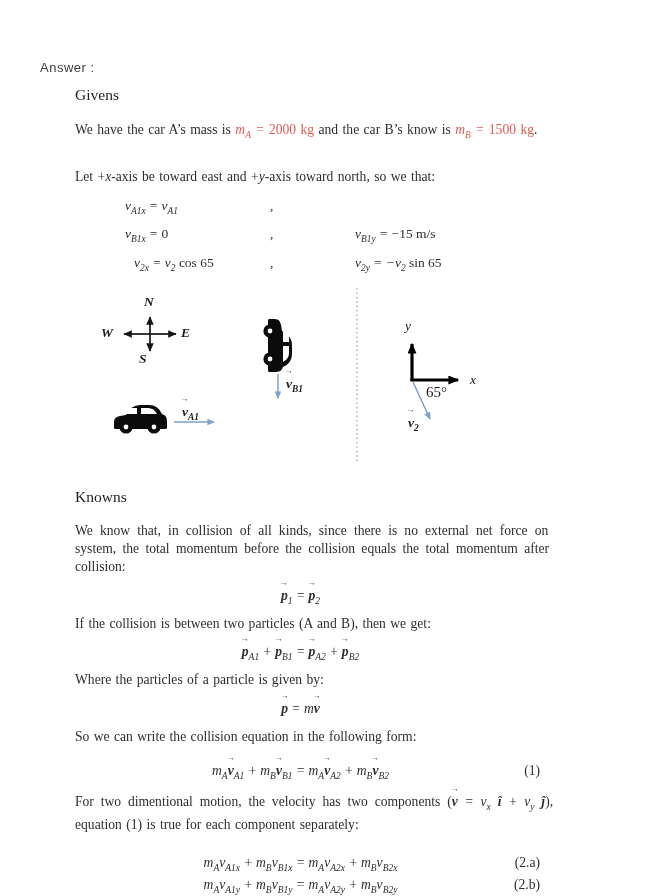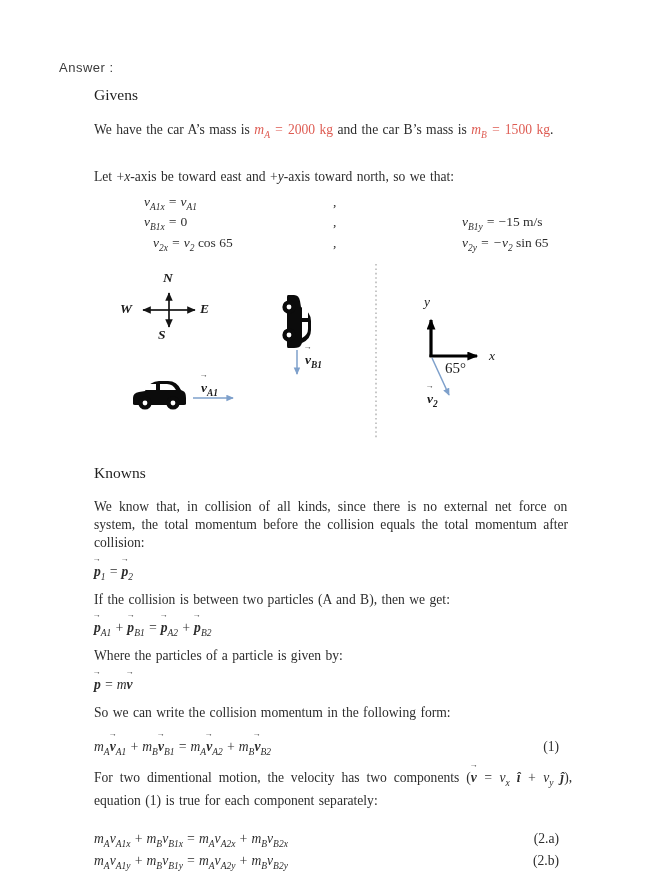--- a/index.html
+++ b/index.html
@@ -1,61 +1,61 @@
 <!DOCTYPE html>
 <html style="--accent-red: #de5b52; --vector-blue: #7ea0cb;"><head>
 <meta charset="utf-8">
 <style>
   html,body{margin:0;padding:0;background:#fff;}
   .page{position:relative;width:554px;height:896px;background:#fff;overflow:hidden;
-        font-family:"Liberation Serif","DejaVu Serif",serif;color:#2d2d2d;margin-left:19px;}
+        font-family:"Liberation Serif","DejaVu Serif",serif;color:#2d2d2d;}
   .answer-label{position:absolute;left:40px;top:60px;
         font-family:"Liberation Sans","DejaVu Sans",sans-serif;font-size:13px;color:#3b3b3b;letter-spacing:.5px;}
   .content{position:absolute;left:75px;top:86px;width:497px;}
   .section-heading{font-size:15.5px;font-weight:400;color:#1f1f1f;margin:0;}
   p.body{font-size:13.6px;line-height:18.4px;text-align:justify;margin:0;word-spacing:1px;color:#2d2d2d;}
   .math{font-style:italic;}
   .rm{font-style:normal;}
   sub{font-size:.7em;}
   .vec{position:relative;display:inline-block;}
   .vec::after{content:"\2192";position:absolute;left:50%;top:-0.95em;transform:translateX(-50%) scale(.62,.5);
         font-style:normal;font-weight:400;}
   .red{color:var(--accent-red,#de5b52);}
   #p-mass{margin-top:17px;}
   #p-axis{margin-top:24px;}
   .eqtable{margin:7px 0 0 50px;font-size:13.5px;}
-  .eqrow{display:grid;grid-template-columns:145px 85px auto;line-height:16px;gap:44px;}
+  .eqrow{display:grid;grid-template-columns:145px 85px auto;line-height:23px;}
   .eqrow .sep{text-align:left;font-style:normal;}
   .eqrow .indent{padding-left:9px;}
   .figure{position:relative;width:646px;height:194px;margin-left:-75px;margin-top:6px;}
   .figure svg{position:absolute;left:0;top:0;}
   .figlabel{position:absolute;font-size:13.5px;font-style:italic;color:#1c1c1c;line-height:1;}
   .figlabel.bold{font-weight:700;}
   .figlabel.upright{font-style:normal;font-size:15px;}
   #h-knowns{margin-top:8px;}
   #p-conservation{margin-top:16px;}
   .pk{margin-top:14px;}
-  .deq{position:relative;text-align:left;padding-right:46px;margin:9px 0;font-size:13.6px;
+  .deq{position:relative;text-align:center;padding-right:46px;margin:9px 0;font-size:13.6px;
         font-style:italic;height:20px;line-height:20px;}
   .eqnum{position:absolute;right:32px;top:0;font-style:normal;}
   #eq-2a{margin-top:18px;margin-bottom:0;}
   #eq-2b{margin-top:2px;}
 </style>
 </head>
 <body>
 
 <div class="page">
 
   <div class="answer-label">Answer :</div>
 
   <div class="content">
 
     <div class="section-heading">Givens</div>
 
-    <p class="body" id="p-mass"><span>We have the car A’s mass is </span><span class="math red">m<sub>A</sub> = <span class="rm">2000 kg</span></span><span> and the car B’s mass is </span><span class="math red">m<sub>B</sub> = <span class="rm">1500 kg</span></span><span>.</span></p>
+    <p class="body" id="p-mass"><span>We have the car A’s mass is </span><span class="math red">m<sub>A</sub> = <span class="rm">2000 kg</span></span><span> and the car B’s know is </span><span class="math red">m<sub>B</sub> = <span class="rm">1500 kg</span></span><span>.</span></p>
 
     <p class="body" id="p-axis"><span>Let +</span><span class="math">x</span><span>-axis be toward east and +</span><span class="math">y</span><span>-axis toward north, so we that:</span></p>
 
     <div class="eqtable">
       <div class="eqrow">
         <span class="math">v<sub>A1x</sub> = v<sub>A1</sub></span>
         <span class="sep">,</span>
       </div>
       <div class="eqrow">
         <span class="math">v<sub>B1x</sub> = <span class="rm">0</span></span>
@@ -145,21 +145,21 @@
     <div class="deq"><span class="math"><span class="vec"><b>p</b></span><sub>1</sub> = <span class="vec"><b>p</b></span><sub>2</sub></span></div>
 
     <p class="body pk">If the collision is between two particles (A and B), then we get:</p>
 
     <div class="deq"><span class="math"><span class="vec"><b>p</b></span><sub>A1</sub> + <span class="vec"><b>p</b></span><sub>B1</sub> = <span class="vec"><b>p</b></span><sub>A2</sub> + <span class="vec"><b>p</b></span><sub>B2</sub></span></div>
 
     <p class="body pk">Where the particles of a particle is given by:</p>
 
     <div class="deq"><span class="math"><span class="vec"><b>p</b></span> = m<span class="vec"><b>v</b></span></span></div>
 
-    <p class="body pk">So we can write the collision momentum in the following form:</p>
+    <p class="body pk">So we can write the collision equation in the following form:</p>
 
     <div class="deq" style="margin-top:15px"><span class="math">m<sub>A</sub><span class="vec"><b>v</b></span><sub>A1</sub> + m<sub>B</sub><span class="vec"><b>v</b></span><sub>B1</sub> = m<sub>A</sub><span class="vec"><b>v</b></span><sub>A2</sub> + m<sub>B</sub><span class="vec"><b>v</b></span><sub>B2</sub></span><span class="eqnum">(1)</span></div>
 
     <p class="body" style="margin-top:12px"><span>For two dimentional motion, the velocity has two components (</span><span class="math"><span class="vec"><b>v</b></span> = v<sub>x</sub> <b>î</b> + v<sub>y</sub> <b>ĵ</b></span><span>), so equation (1) is true for each component separately:</span></p>
 
     <div class="deq" id="eq-2a"><span class="math">m<sub>A</sub>v<sub>A1x</sub> + m<sub>B</sub>v<sub>B1x</sub> = m<sub>A</sub>v<sub>A2x</sub> + m<sub>B</sub>v<sub>B2x</sub></span><span class="eqnum">(2.a)</span></div>
 
     <div class="deq" id="eq-2b"><span class="math">m<sub>A</sub>v<sub>A1y</sub> + m<sub>B</sub>v<sub>B1y</sub> = m<sub>A</sub>v<sub>A2y</sub> + m<sub>B</sub>v<sub>B2y</sub></span><span class="eqnum">(2.b)</span></div>
 
   </div>

